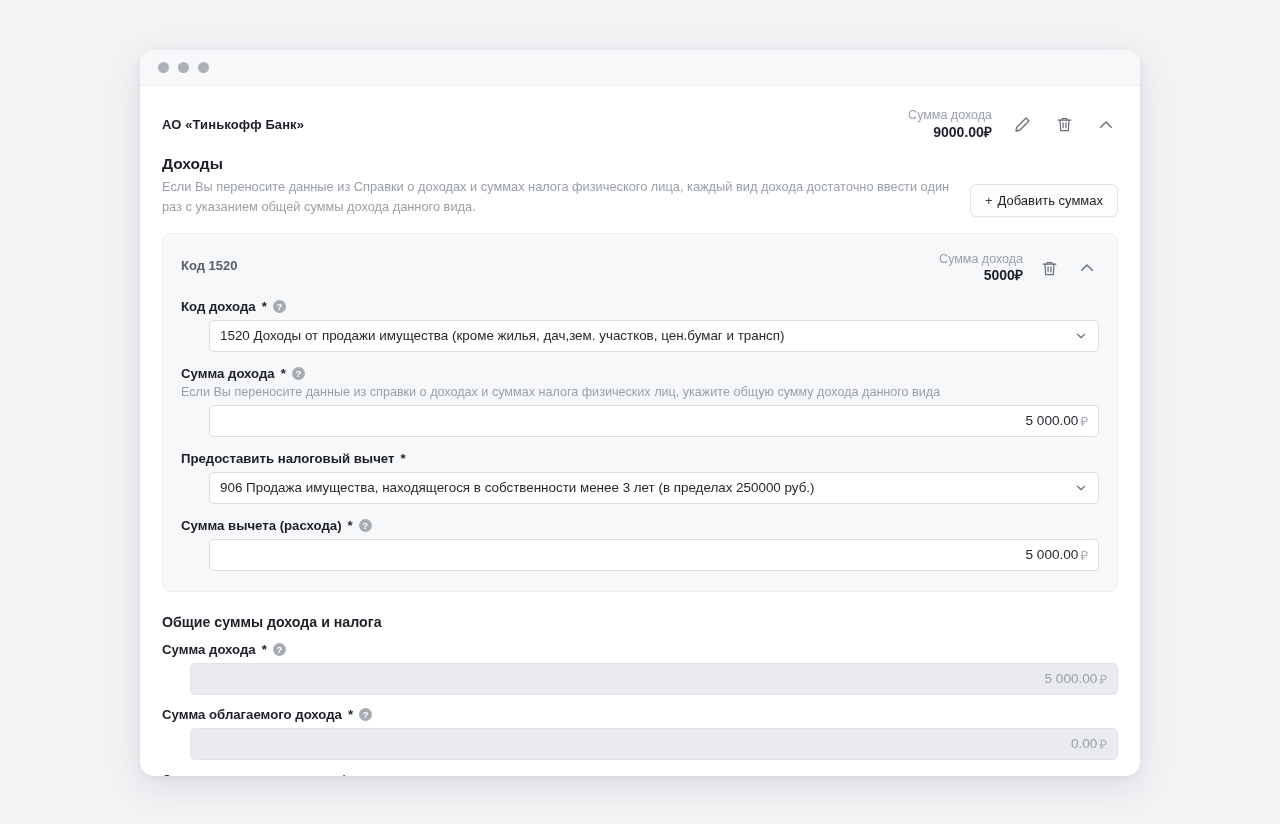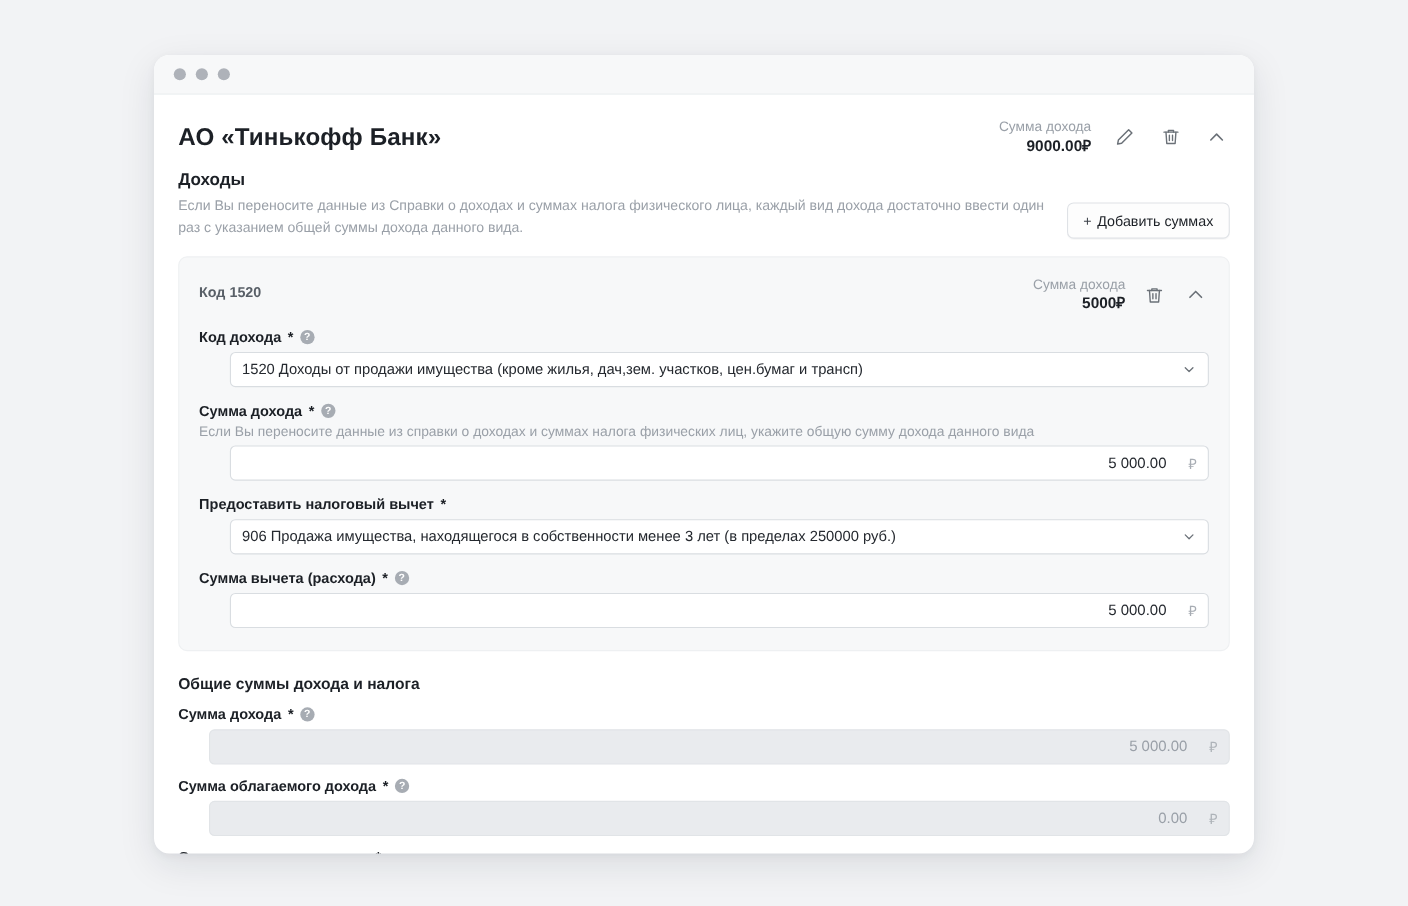--- a/index.html
+++ b/index.html
@@ -41,21 +41,21 @@
   .win-body { padding: 0 22px 0 22px; }
 
   
   .bank-row {
     display: flex;
     align-items: center;
     justify-content: space-between;
     padding: 22px 0 14px 0;
   }
   .bank-name {
-    font-size: 22px;
+    font-size: 13px;
     font-weight: bold;
     color: #1c2026;
     letter-spacing: .1px;
   }
   .bank-right { display: flex; align-items: center; gap: 18px; }
   .amount-block { text-align: right; line-height: 1.25; }
   .amount-label { font-size: 12.5px; color: #9aa0a8; }
   .amount-value { font-size: 14px; font-weight: bold; color: #1c2026; }
 
   .icon-btn {
@@ -171,21 +171,21 @@
   }
   .control.select { padding-right: 30px; cursor: pointer; }
   .sel-text { overflow: hidden; white-space: nowrap; text-overflow: ellipsis; }
   .chev {
     position: absolute;
     right: 10px; top: 50%;
     transform: translateY(-50%);
     color: #6b7178;
     display: flex;
   }
-  .control.money { justify-content: flex-end; gap: 20px; cursor: text; }
+  .control.money { justify-content: flex-end; gap: 2px; cursor: text; }
   .money-val { font-size: 13.6px; color: #25292f; }
   .cur { color: #a7acb3; font-size: 13px; }
   .control.disabled {
     background: #e9ebee;
     border-color: #e1e4e7;
     cursor: default;
   }
   .control.disabled .money-val { color: #9aa0a8; }
   .control.disabled .cur { color: #aeb3b9; }
 

